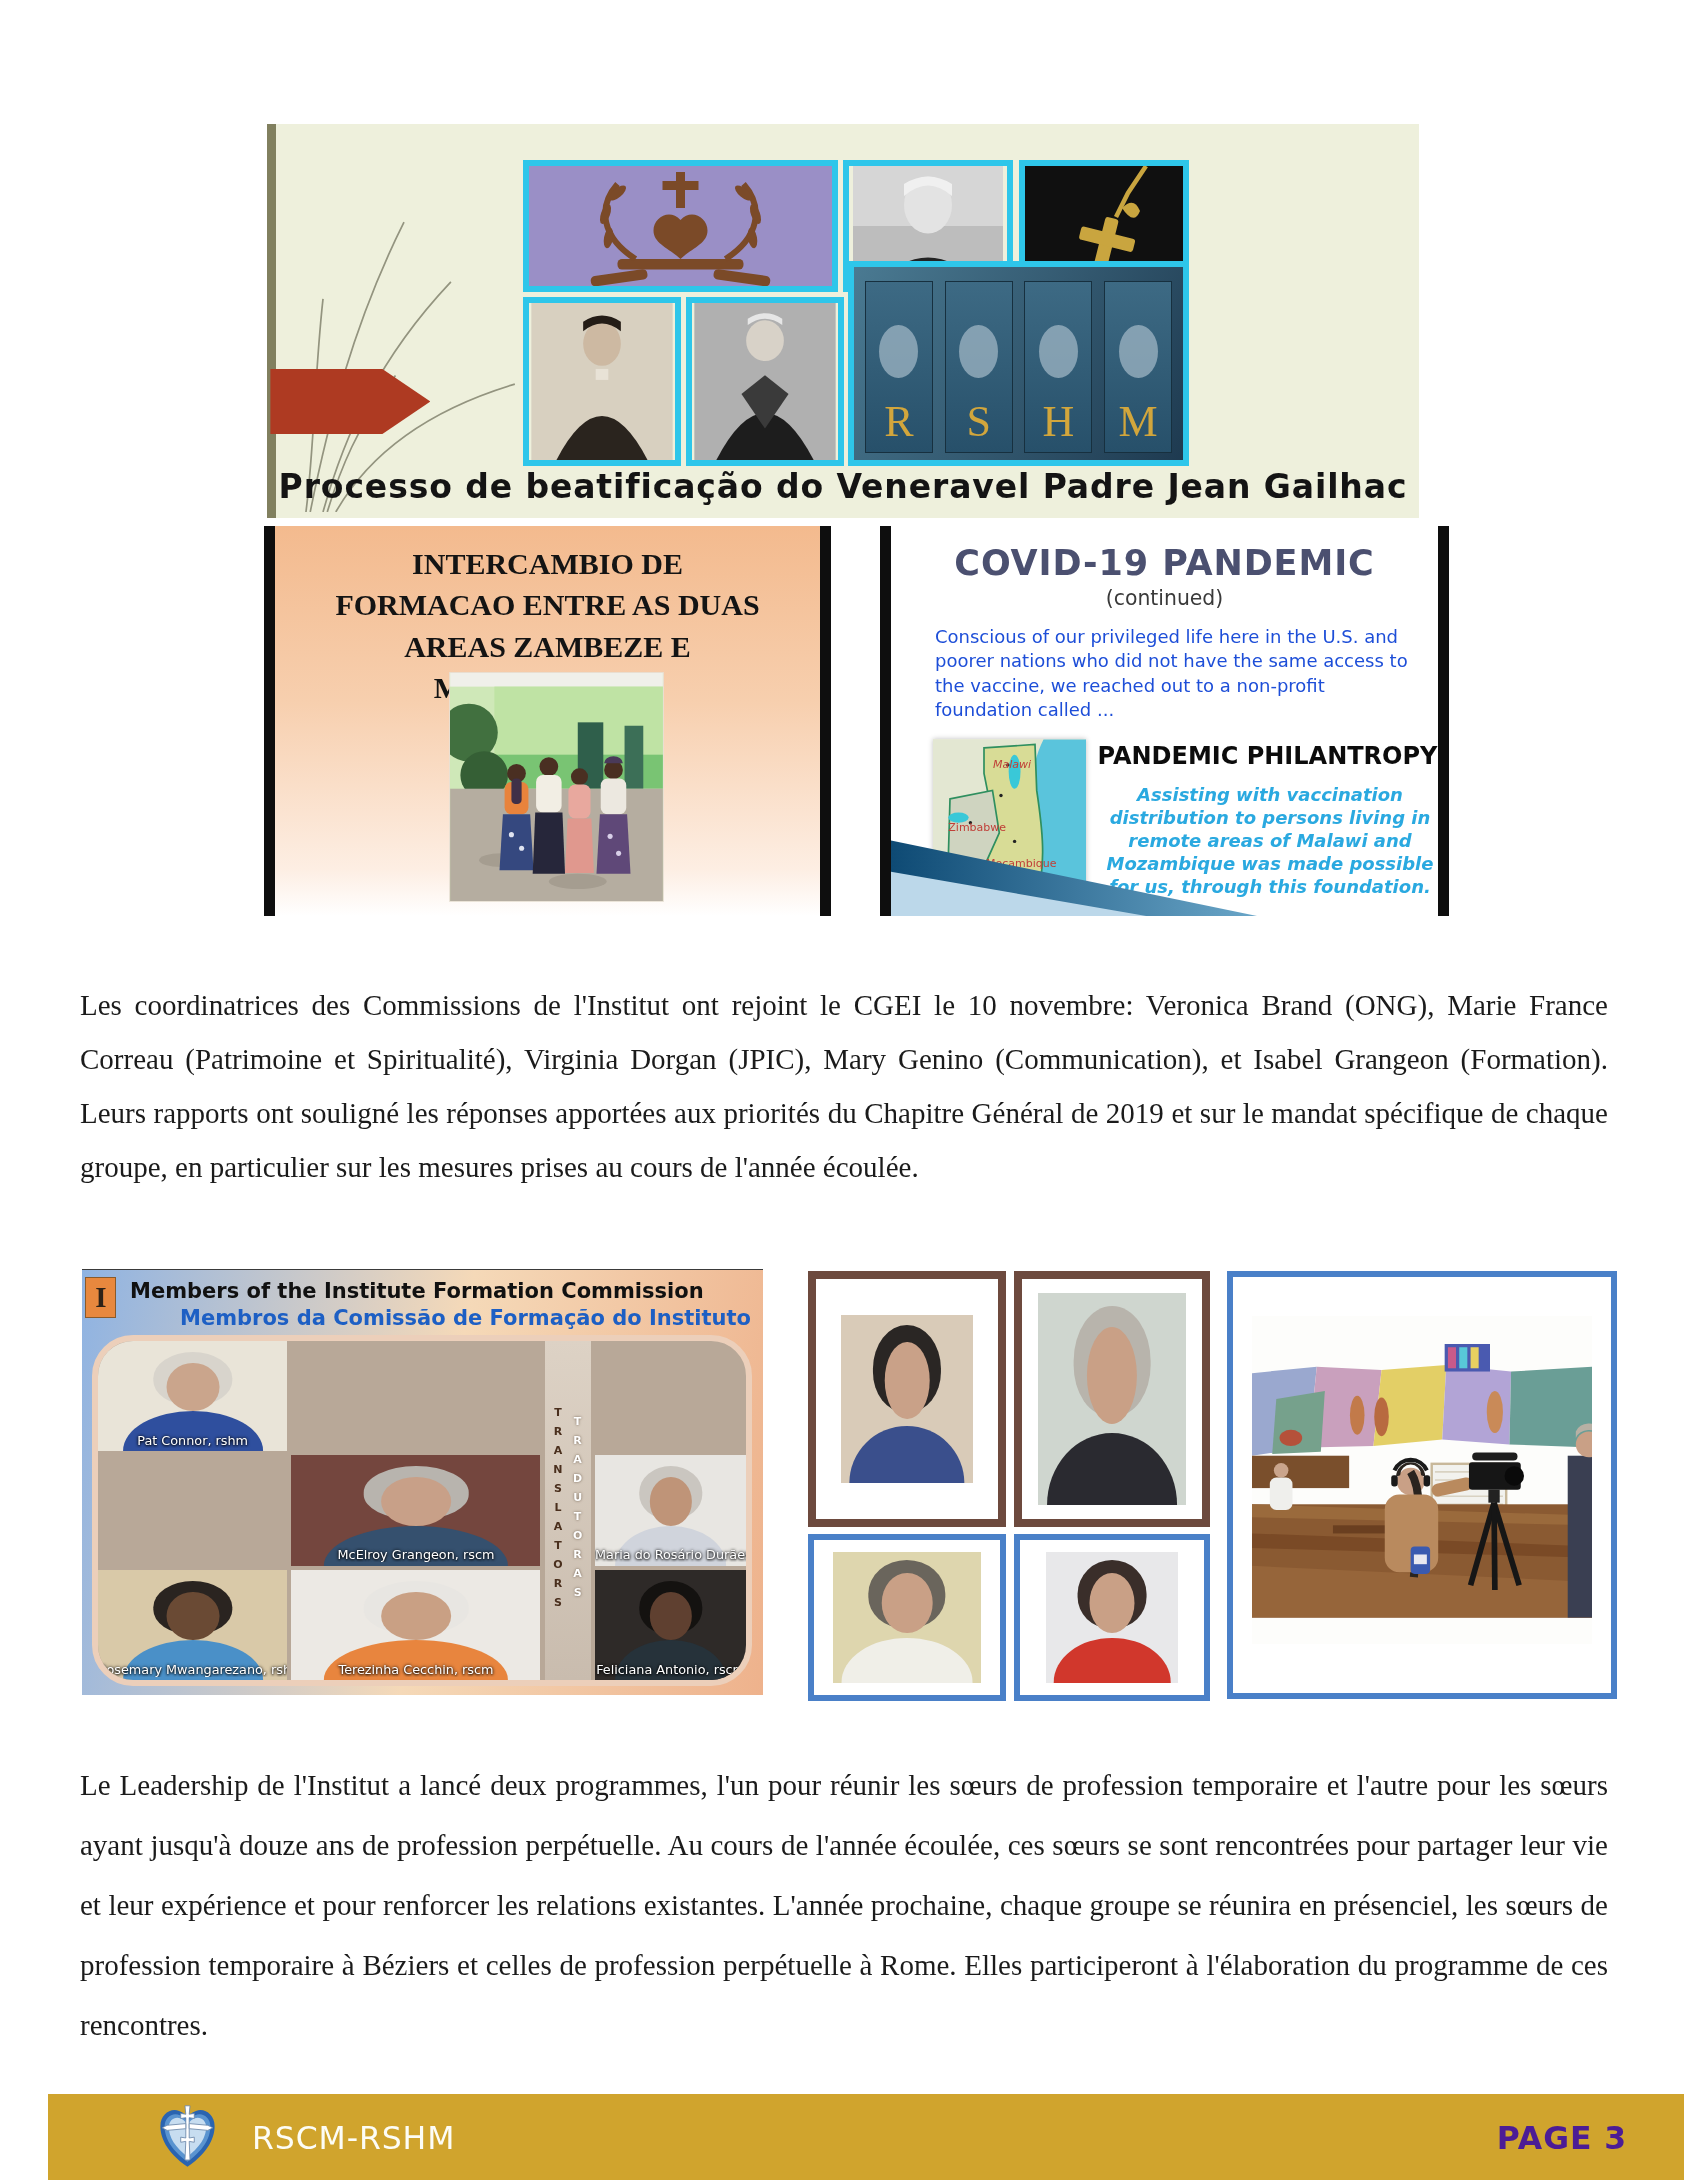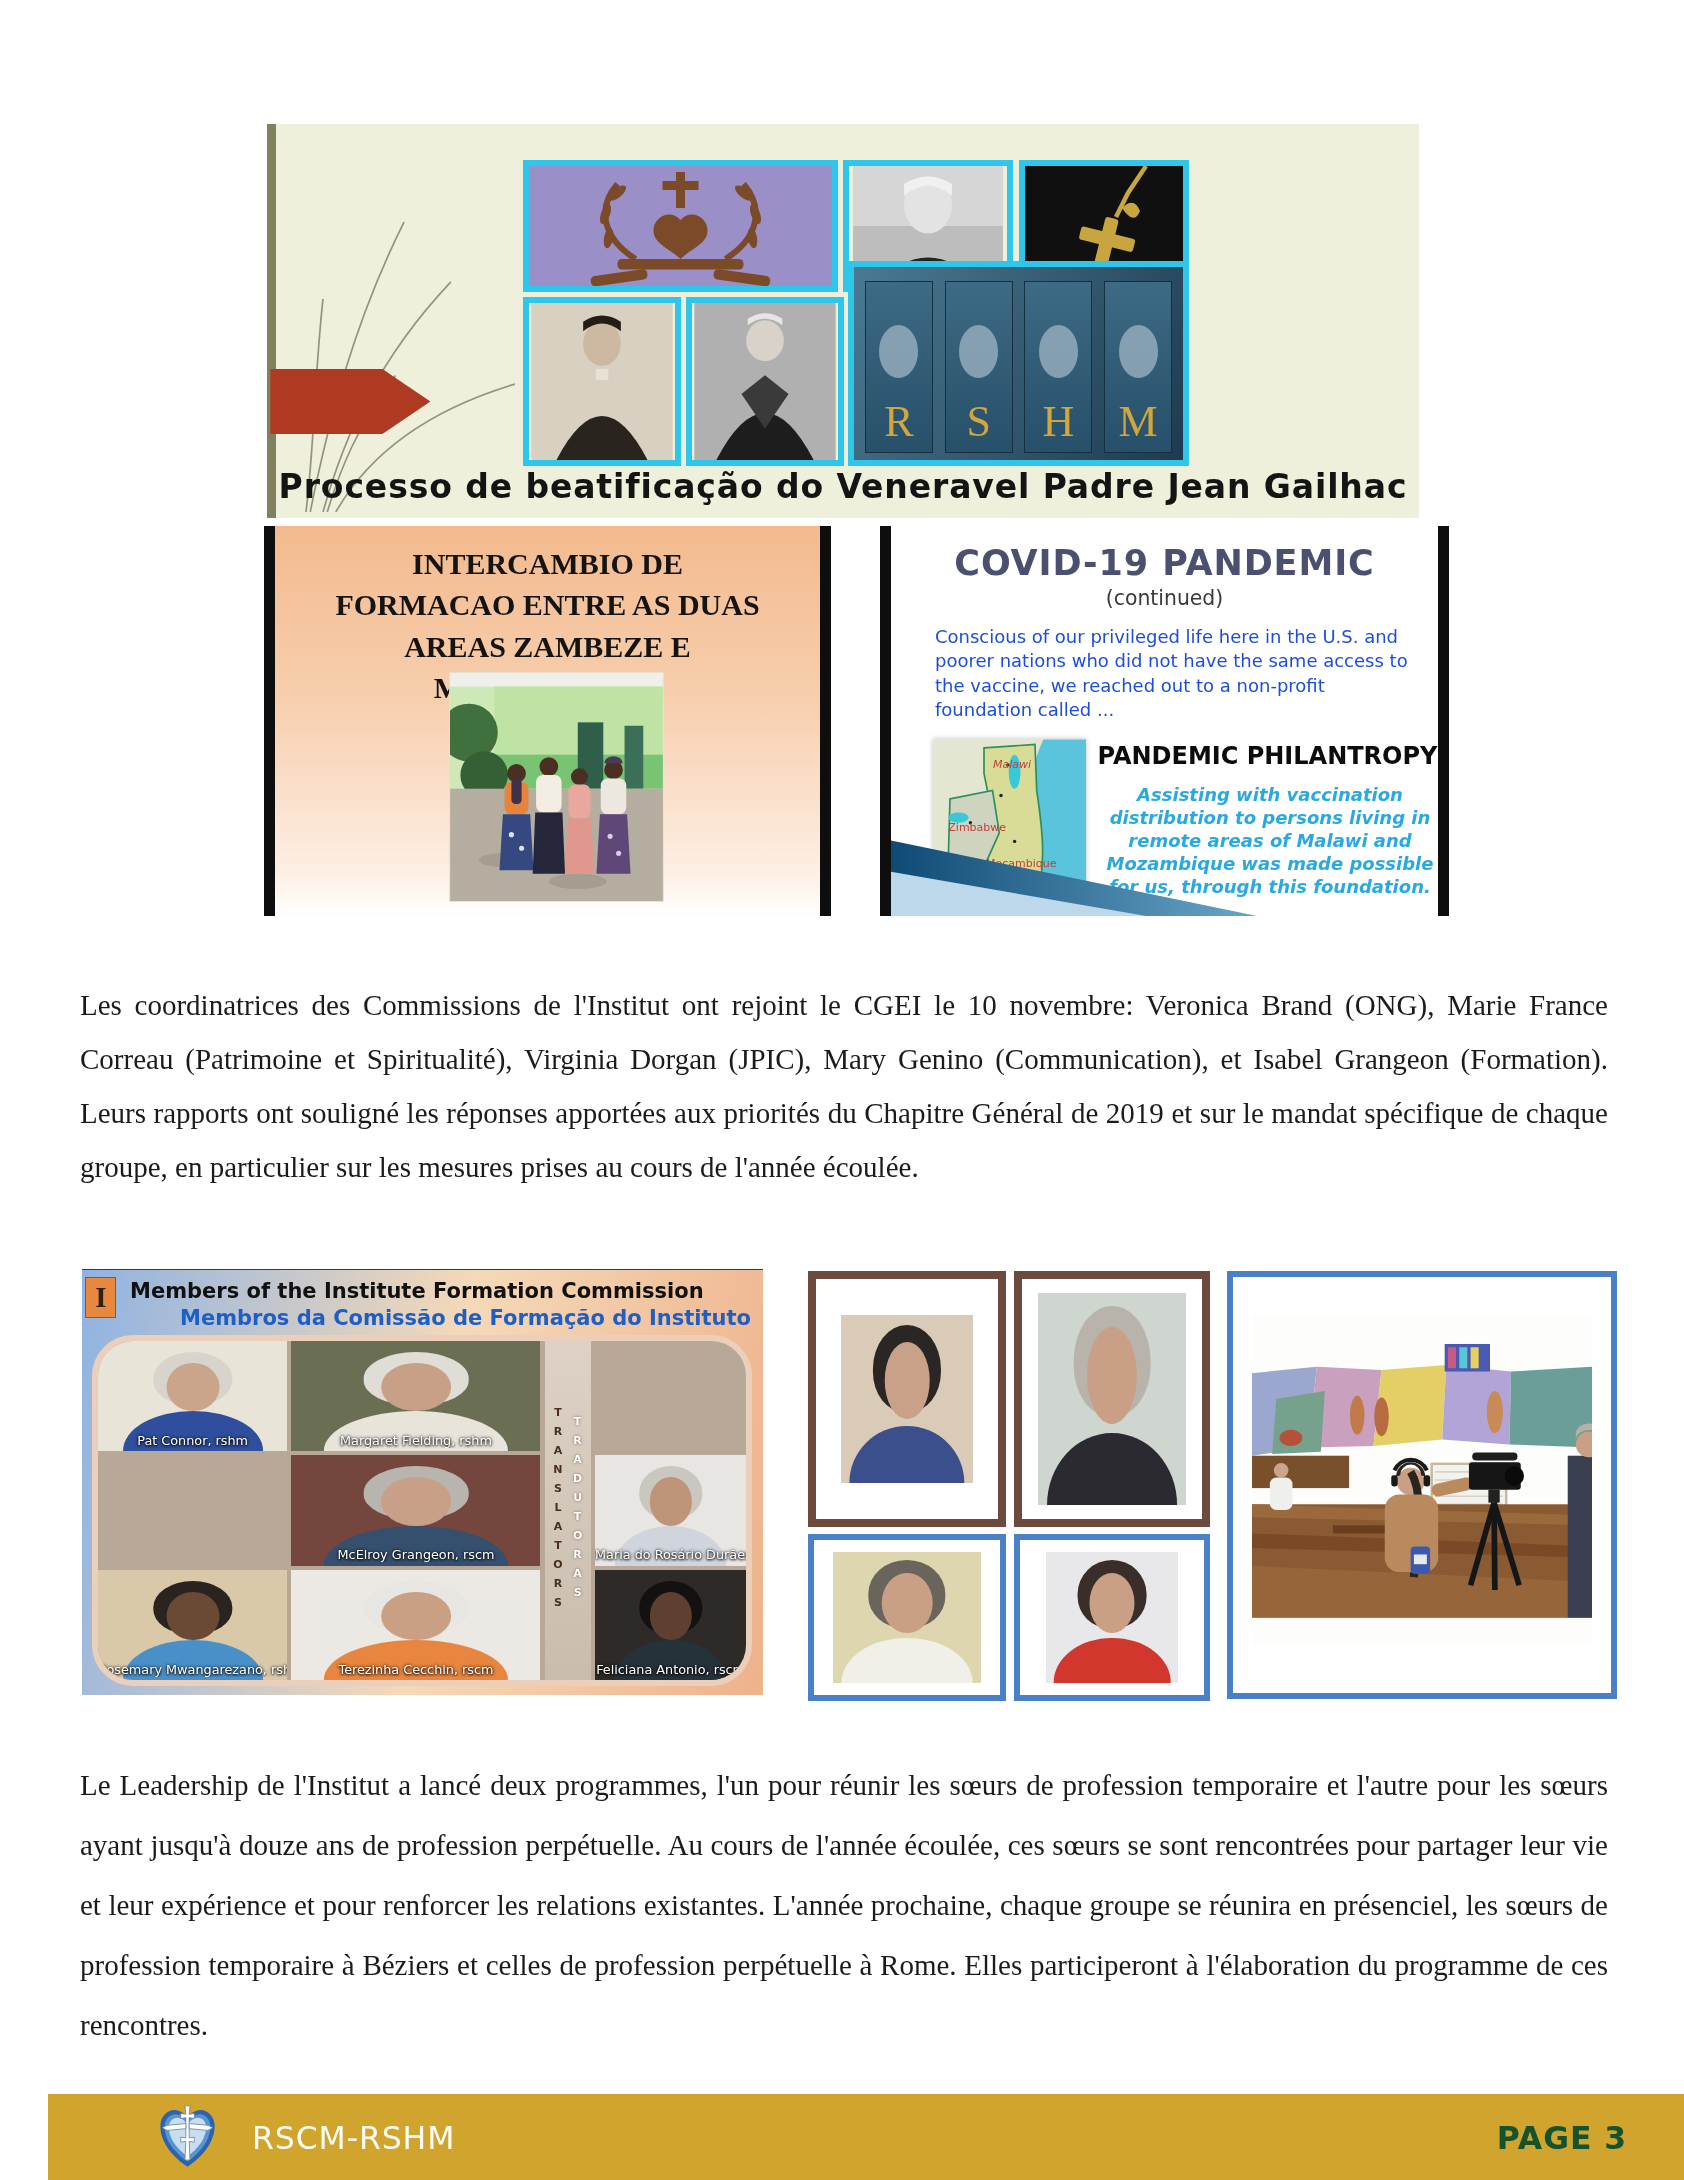--- a/index.html
+++ b/index.html
@@ -101,21 +101,21 @@
   .camframe{position:absolute;left:1227px;top:1271px;width:390px;height:428px;background:#fff;
             border:6.8px solid #4a80c8;box-sizing:border-box;}
   .camphoto{position:absolute;left:19px;top:39px;right:19px;bottom:49px;overflow:hidden;background:#fdfdfb;}
   .camphoto svg{display:block;width:100%;height:100%;}
 
   
   .footer{position:absolute;left:0;top:2094px;width:100%;height:87px;background:#d0a42d;margin-left:48px;}
   .footer .brand{position:absolute;left:204px;top:50%;transform:translateY(-50%);
                  font-size:31.5px;color:#fdfdf6;letter-spacing:0.9px;}
   .footer .pagelab{position:absolute;right:106px;top:50%;transform:translateY(-50%);
-                 font-size:31.5px;font-weight:700;color:#14532d;letter-spacing:0.9px;}
+                 font-size:31.5px;font-weight:700;color:#4c1d95;letter-spacing:0.9px;}
   .heart-logo{position:absolute;left:109px;top:50%;transform:translateY(-50%);width:61px;height:68px;}
 </style>
 </head>
 <body>
 
 <div id="page">
 
   <div class="top-slide">
     <div class="edge"></div>
     <svg class="grass" viewBox="0 0 300 400">
@@ -307,26 +307,20 @@
     <div class="ztitle-en">Members of the Institute Formation Commission</div>
     <div class="ztitle-pt">Membros da Comissão de Formação do Instituto</div>
 
     <div class="vgrid">
       <div class="vtile" style="grid-area:1/1;--bg:#e9e4d8;--hair:#d8d4cc;--skin:#caa58c;--shirt:#2f4f9e">
         <i class="hair"></i>
           <i class="face"></i>
           <i class="torso"></i>
         <div class="vname">Pat Connor, rshm</div>
       </div>
-      <div class="vtile" style="grid-area:1/2;--bg:#6a6f54;--hair:#e0ddd6;--skin:#c8a088;--shirt:#e8e4da">
-        <i class="hair"></i>
-          <i class="face"></i>
-          <i class="torso"></i>
-        <div class="vname">Margaret Fielding, rshm</div>
-      </div>
       <div class="vtile" style="grid-area:2/2;--bg:#74463e;--hair:#b8b4ae;--skin:#c8a088;--shirt:#35506e">
         <i class="hair"></i>
           <i class="face"></i>
           <i class="torso"></i>
         <div class="vname">McElroy Grangeon, rscm</div>
       </div>
       <div class="vtile" style="grid-area:2/4;--bg:#e8e6e2;--hair:#cac6c0;--skin:#bf9478;--shirt:#d0d4dc">
         <i class="hair"></i>
           <i class="face"></i>
           <i class="torso"></i>

